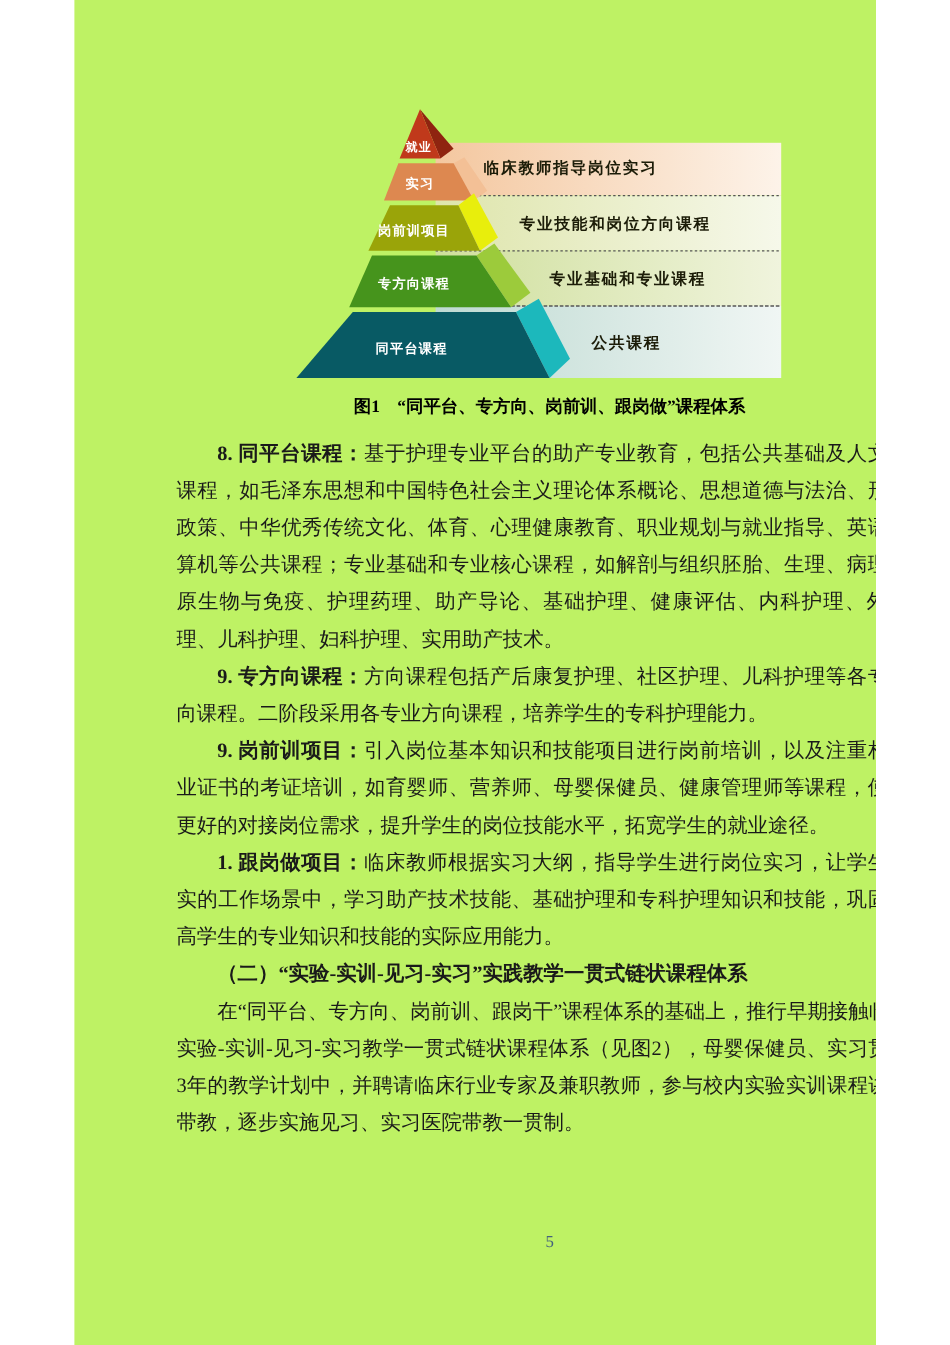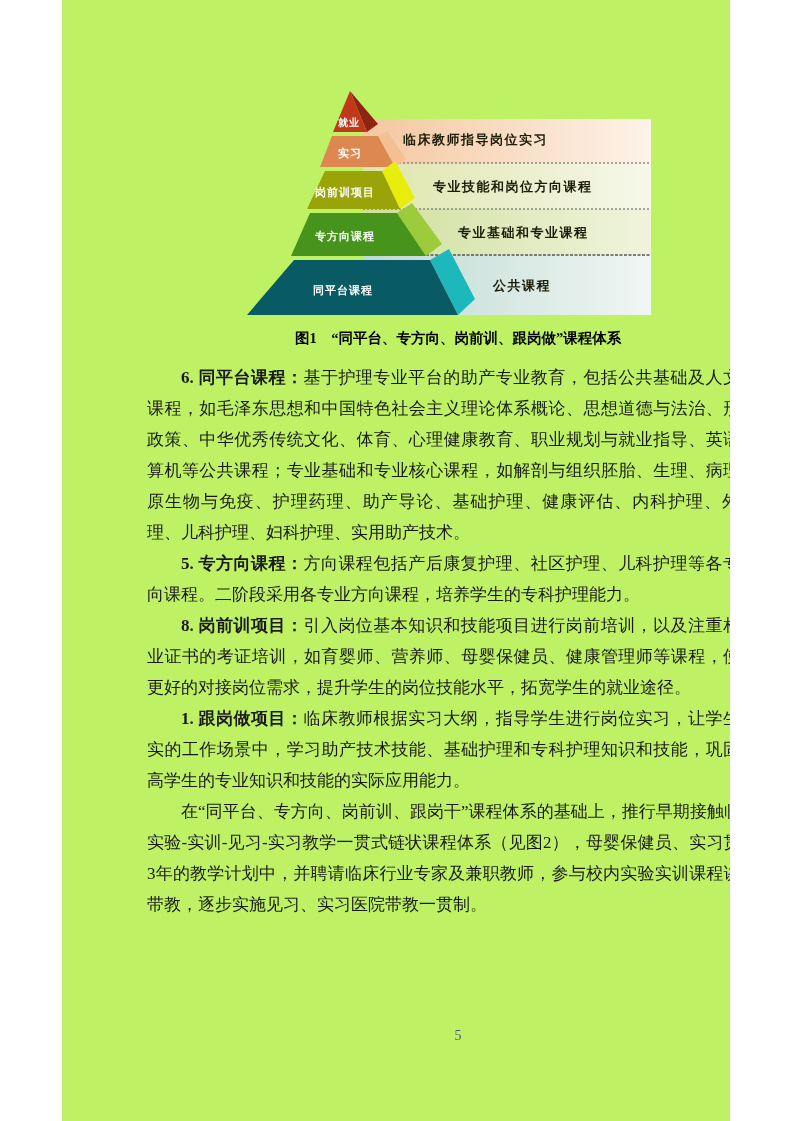--- a/index.html
+++ b/index.html
@@ -97,22 +97,23 @@
         <text class="banner-label" x="188" y="105">专业技能和岗位方向课程</text>
         <text class="banner-label" x="213" y="151">专业基础和专业课程</text>
         <text class="banner-label" x="248" y="204">公共课程</text>
       </g>
     </svg>
   </div>
 
   <div class="caption">图1　“同平台、专方向、岗前训、跟岗做”课程体系</div>
 
   <div class="body-text">
-    <p><span class="lead">6. 同平台课程：</span><span>基于护理专业平台的助产专业教育，包括公共基础及人文素养课程，如毛泽东思想和中国特色社会主义理论体系概论、思想道德与法治、形势与政策、中华优秀传统文化、体育、心理健康教育、职业规划与就业指导、英语、计算机等公共课程；专业基础和专业核心课程，如解剖与组织胚胎、生理、病理、病原生物与免疫、护理药理、助产导论、基础护理、健康评估、内科护理、外科护理、儿科护理、妇科护理、实用助产技术。</span></p>
-    <p><span class="lead">5. 专方向课程：</span><span>方向课程包括产后康复护理、社区护理、儿科护理等各专业方向课程。二阶段采用各专业方向课程，培养学生的专科护理能力。</span></p>
-    <p><span class="lead">8. 岗前训项目：</span><span>引入岗位基本知识和技能项目进行岗前培训，以及注重相关行业证书的考证培训，如育婴师、营养师、母婴保健员、健康管理师等课程，使学生更好的对接岗位需求，提升学生的岗位技能水平，拓宽学生的就业途径。</span></p>
+    <p><span class="lead">8. 同平台课程：</span><span>基于护理专业平台的助产专业教育，包括公共基础及人文素养课程，如毛泽东思想和中国特色社会主义理论体系概论、思想道德与法治、形势与政策、中华优秀传统文化、体育、心理健康教育、职业规划与就业指导、英语、计算机等公共课程；专业基础和专业核心课程，如解剖与组织胚胎、生理、病理、病原生物与免疫、护理药理、助产导论、基础护理、健康评估、内科护理、外科护理、儿科护理、妇科护理、实用助产技术。</span></p>
+    <p><span class="lead">9. 专方向课程：</span><span>方向课程包括产后康复护理、社区护理、儿科护理等各专业方向课程。二阶段采用各专业方向课程，培养学生的专科护理能力。</span></p>
+    <p><span class="lead">9. 岗前训项目：</span><span>引入岗位基本知识和技能项目进行岗前培训，以及注重相关行业证书的考证培训，如育婴师、营养师、母婴保健员、健康管理师等课程，使学生更好的对接岗位需求，提升学生的岗位技能水平，拓宽学生的就业途径。</span></p>
     <p><span class="lead">1. 跟岗做项目：</span><span>临床教师根据实习大纲，指导学生进行岗位实习，让学生在真实的工作场景中，学习助产技术技能、基础护理和专科护理知识和技能，巩固、提高学生的专业知识和技能的实际应用能力。</span></p>
+    <p class="section-heading">（二）“实验-实训-见习-实习”实践教学一贯式链状课程体系</p>
     <p>在“同平台、专方向、岗前训、跟岗干”课程体系的基础上，推行早期接触临床的实验-实训-见习-实习教学一贯式链状课程体系（见图2），母婴保健员、实习贯穿于3年的教学计划中，并聘请临床行业专家及兼职教师，参与校内实验实训课程讲授、带教，逐步实施见习、实习医院带教一贯制。</p>
   </div>
 
   <div class="page-number">5</div>
 
 </div>
 
 </body></html>

